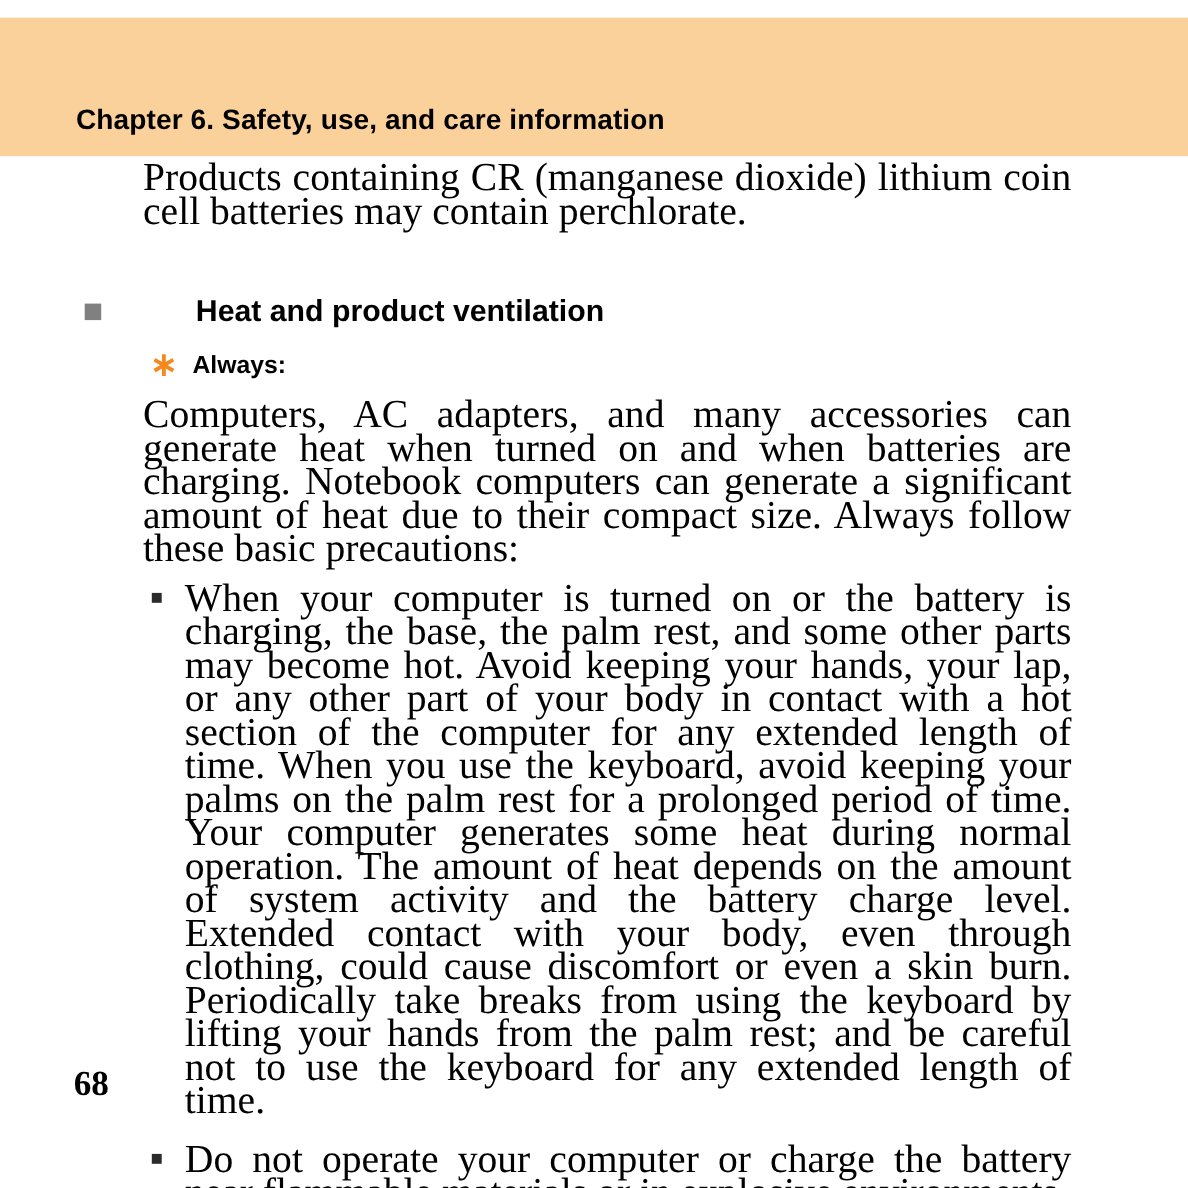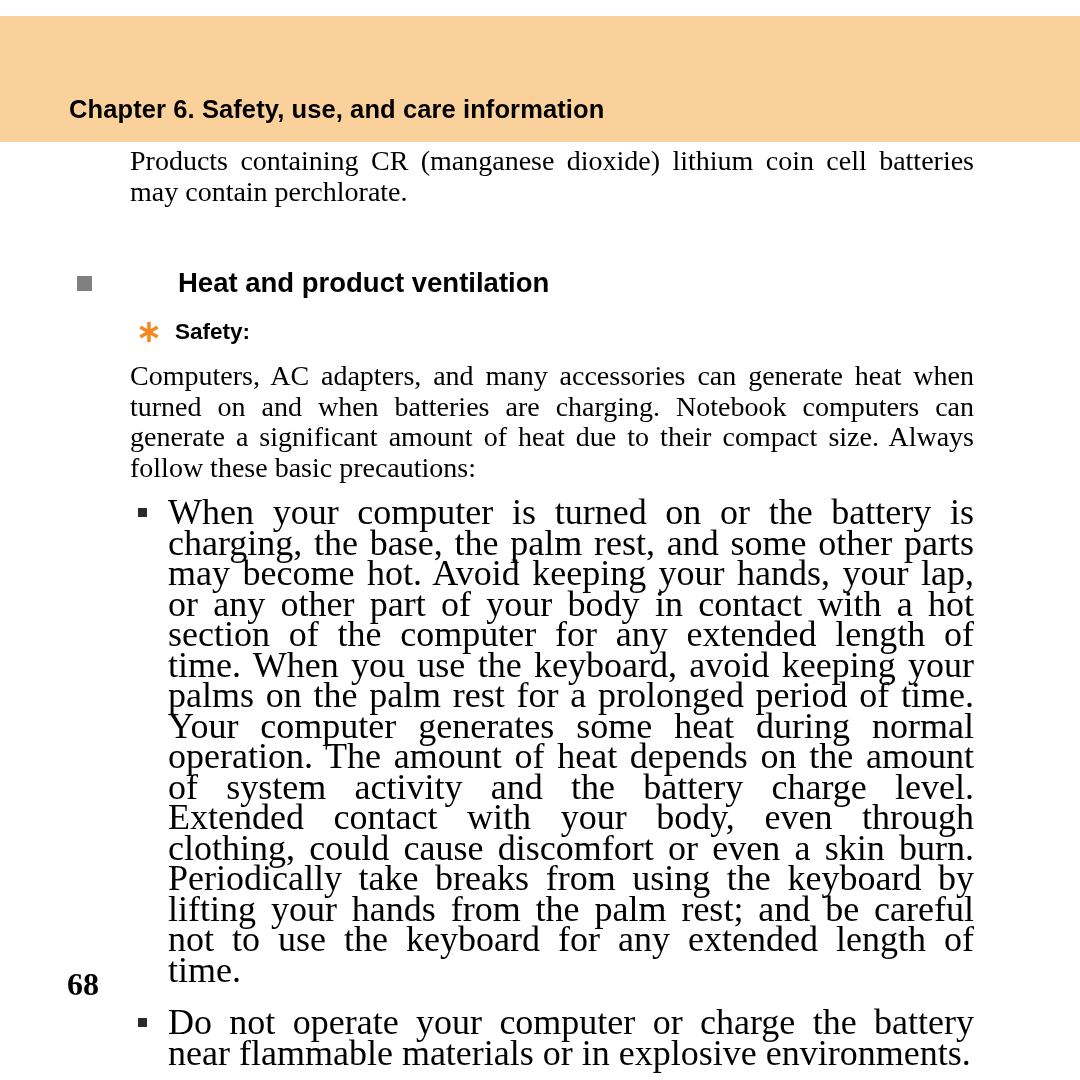--- a/index.html
+++ b/index.html
@@ -50,21 +50,21 @@
 
   .content {
     position: absolute;
     left: 130px;
     top: 20px;
     width: 844px;
   }
 
   p.para {
     margin: 0;
-    font-size: 28px;
+    font-size: 36px;
     line-height: 30.5px;
     text-align: justify;
     text-justify: inter-word;
     font-family: "Liberation Serif", "DejaVu Serif", serif;
   }
   p.para.nojust {
     text-align: left;
   }
 
   .gap-20 { height: 28px; }
@@ -193,21 +193,21 @@
     <div class="danger-row">
       <span class="danger-icon">
         <svg width="22" height="22" viewBox="0 0 24 24" aria-hidden="true">
           <g fill="#f5881f">
             <rect x="10.1" y="1.2" width="3.8" height="21.6" rx="0.3"></rect>
             <rect x="10.1" y="1.2" width="3.8" height="21.6" rx="0.3" transform="rotate(60 12 12)"></rect>
             <rect x="10.1" y="1.2" width="3.8" height="21.6" rx="0.3" transform="rotate(120 12 12)"></rect>
           </g>
         </svg>
       </span>
-      <span class="danger-label">Safety:</span>
+      <span class="danger-label">Always:</span>
     </div>
 
     <div class="gap-sm"></div>
 
     <p class="para">Computers, AC adapters, and many accessories can generate heat when turned on and when batteries are charging. Notebook computers can generate a significant amount of heat due to their compact size. Always follow these basic precautions:</p>
 
     <div class="gap-sm"></div>
 
     <ul class="bullets">
       <li>

